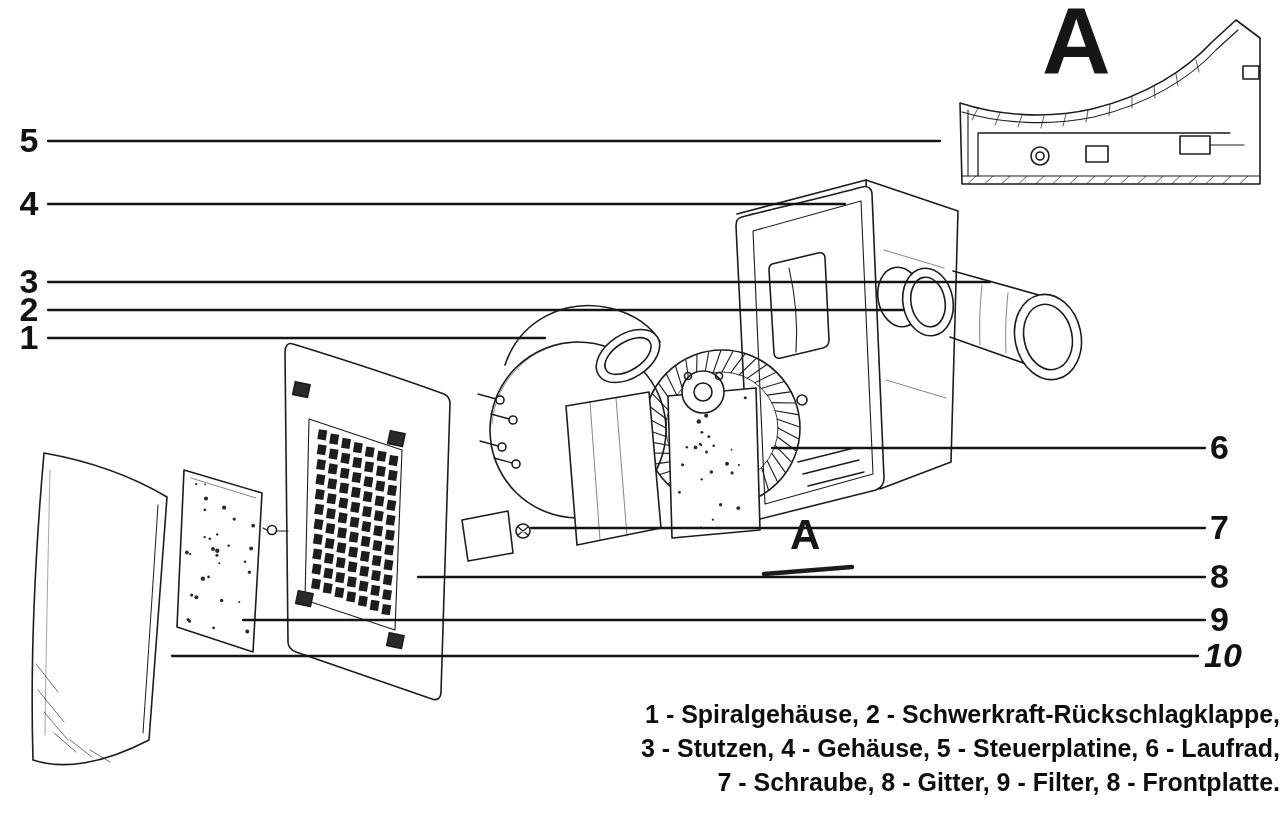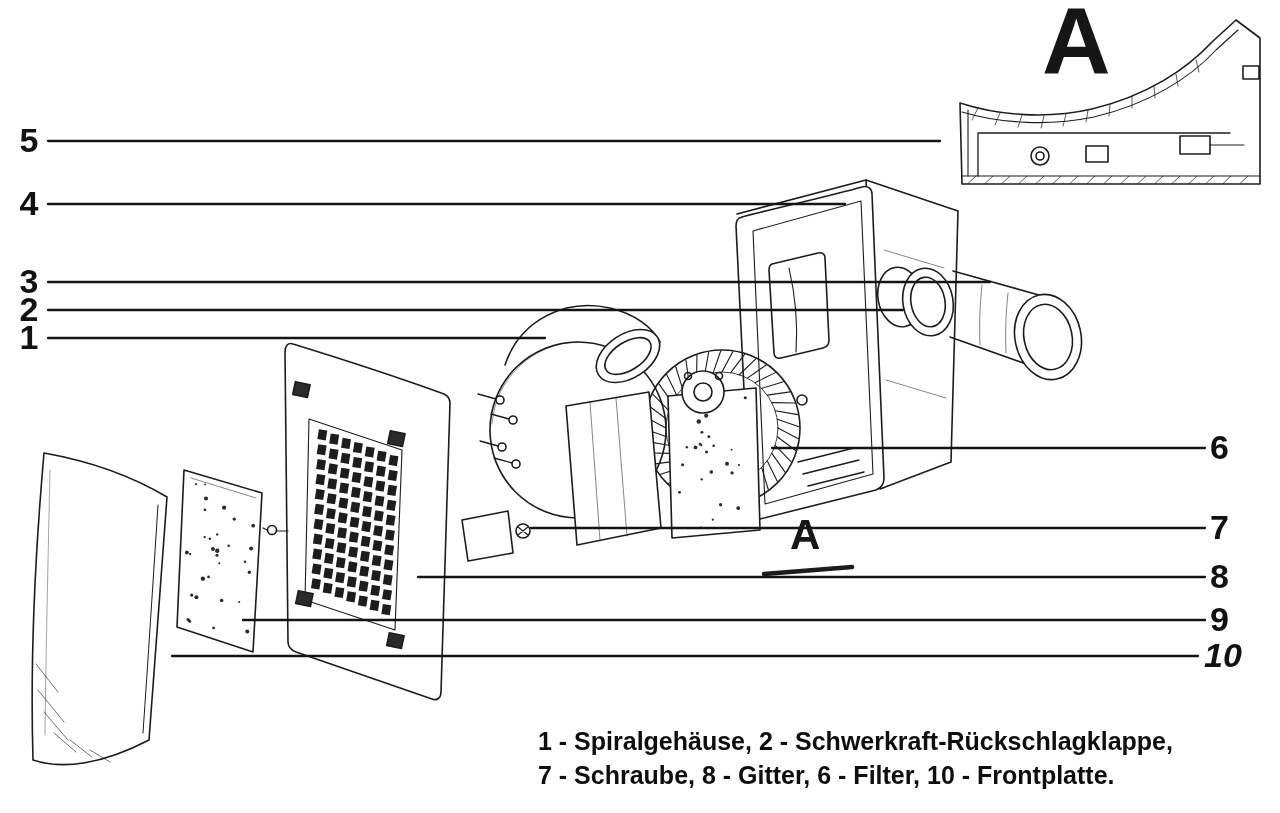--- a/index.html
+++ b/index.html
@@ -5,21 +5,21 @@
   * { margin:0; padding:0; box-sizing:border-box; }
   html,body { width:1280px; height:813px; background:#ffffff; font-family:"Liberation Sans", sans-serif; }
   #stage { position:relative; width:1280px; height:813px; background:#ffffff; overflow:hidden; }
   #diagram-svg { position:absolute; left:0; top:0; }
   .callout { position:absolute; font-weight:700; font-size:34px; color:#121212; line-height:1; }
   .num-left { left:14px; width:30px; text-align:center; }
   .num-right { left:1210px; }
   .num-ten { left:1204px;font-style:italic; }
   #detail-a-label { position:absolute; left:1042px; top:-6px; font-size:95px; font-weight:700; color:#161616; line-height:1; }
   #section-a-label { position:absolute; left:790px; top:514px; font-size:42px; font-weight:600; color:#161616; line-height:1; }
-  #legend { position:absolute; left:538px; top:724px; width:742px; text-align:left; font-weight:700; font-size:25px; line-height:34px; color:#0e0e0e; }
+  #legend { position:absolute; left:538px; top:697px; width:742px; text-align:right; font-weight:700; font-size:25px; line-height:34px; color:#0e0e0e; }
 </style>
 </head>
 <body>
 
 <div id="stage">
 
   <svg id="diagram-svg" width="1280" height="813" viewBox="0 0 1280 813" xmlns="http://www.w3.org/2000/svg">
     <g id="art" stroke="#1c1c1c" fill="none" stroke-width="1.6" stroke-linecap="round" stroke-linejoin="round">
 
       <g>
@@ -353,16 +353,17 @@
   <div class="callout num-right" style="top:510px">7</div>
   <div class="callout num-right" style="top:559px">8</div>
   <div class="callout num-right" style="top:602px">9</div>
   <div class="callout num-ten callout" style="top:638px">10</div>
 
   <div id="detail-a-label">A</div>
   <div id="section-a-label">A</div>
 
   <div id="legend">
     <div>1 - Spiralgehäuse, 2 - Schwerkraft-Rückschlagklappe,</div>
-    <div>7 - Schraube, 8 - Gitter, 6 - Filter, 10 - Frontplatte.</div>
+    <div>3 - Stutzen, 4 - Gehäuse, 5 - Steuerplatine, 6 - Laufrad,</div>
+    <div>7 - Schraube, 8 - Gitter, 9 - Filter, 8 - Frontplatte.</div>
   </div>
 
 </div>
 
 </body></html>

